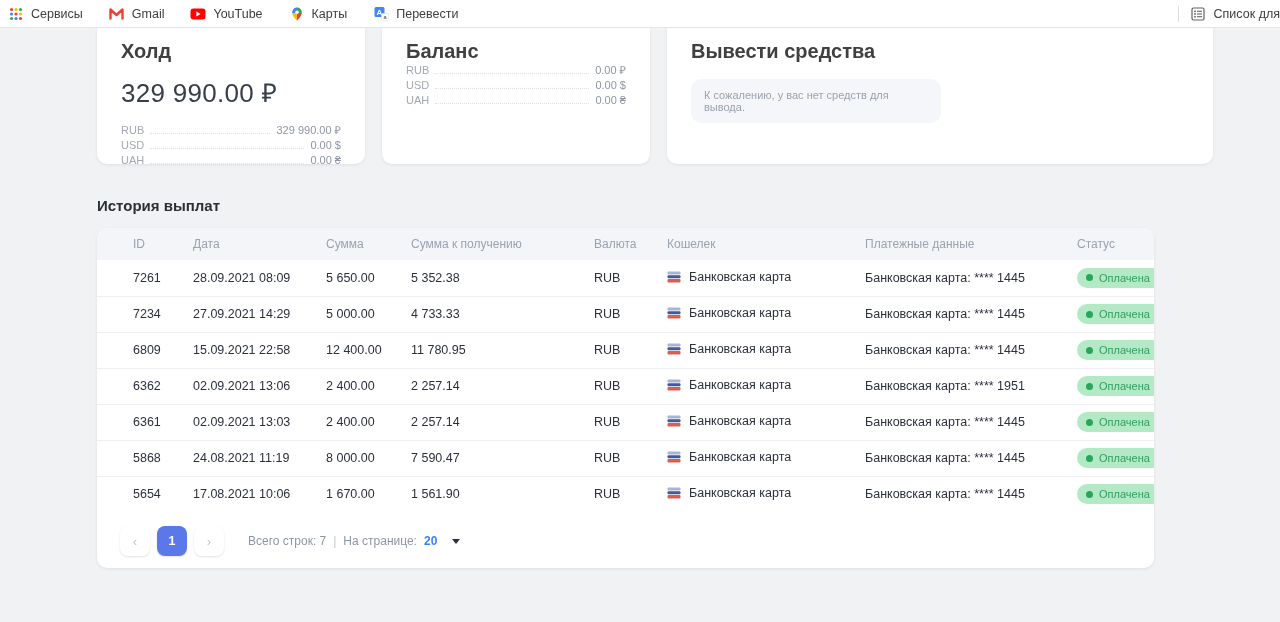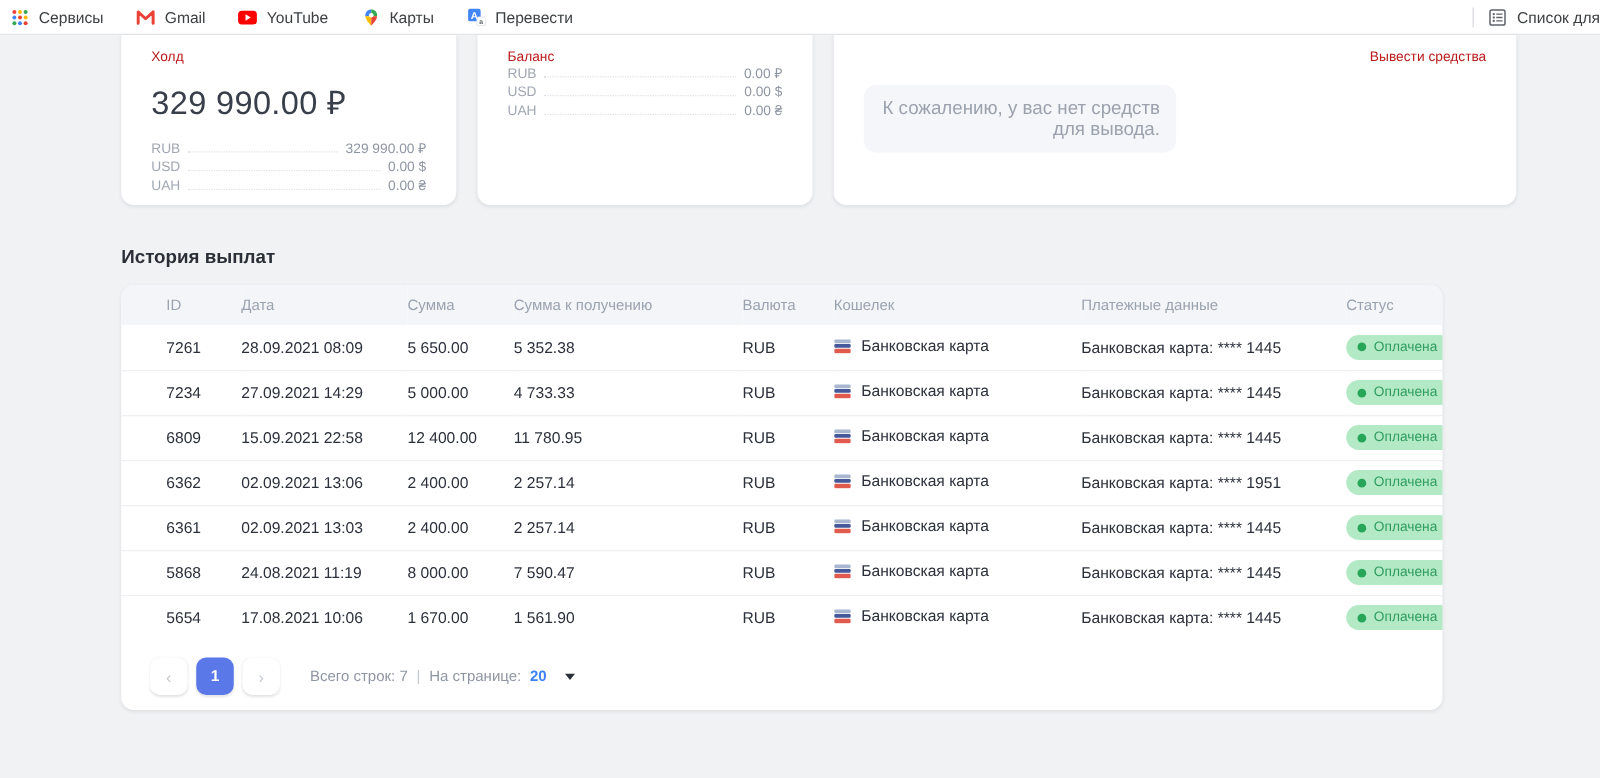--- a/index.html
+++ b/index.html
@@ -25,30 +25,30 @@
 
   
   .content { padding-left:97px; }
   .cards-row { display:flex; gap:17px; }
   .card {
     background:#fff; border-radius:0 0 10px 10px;
     box-shadow:0 1px 3px rgba(60,64,80,.10);
     height:136px; padding:6px 24px 0;
   }
   .card.small { width:268px; }
-  .card.wide  { width:546px;text-align:right; }
-  .card-title { font-size:11px; font-weight:400; color:#b91c1c; padding-top:6px; }
+  .card.wide  { width:546px; }
+  .card-title { font-size:20px; font-weight:700; color:#404040; padding-top:6px; }
   .card-amount { font-size:26px; font-weight:500; color:#383e4a; margin:11px 0 13px; letter-spacing:.3px; }
   .cur-row { display:flex; align-items:baseline; font-size:11px; line-height:15px; }
   .cur-label { color:#a2a8b3; }
   .cur-leader { flex:1; border-bottom:1px dotted #dfe2e8; margin:0 6px 3px; }
   .cur-value { color:#8e95a2; }
   .notice {
     margin-top:16px; width:250px; background:#f5f6f9; border-radius:10px;
-    padding:10px 13px; font-size:15px; color:#9ba2ae;
+    padding:10px 13px; font-size:11px; color:#9ba2ae;
   }
 
   
   .history-title { font-size:15px; font-weight:700; color:#2b3038; margin:33px 0 0; }
   .filters { display:flex; gap:11px; margin-top:18px; }
   .chip {
     background:#fff; border-radius:16px; height:30px;
     display:flex; align-items:center; gap:9px; padding:0 14px;
     font-size:12px; color:#2b3038; box-shadow:0 1px 2px rgba(60,64,80,.12); cursor:pointer;
   }

